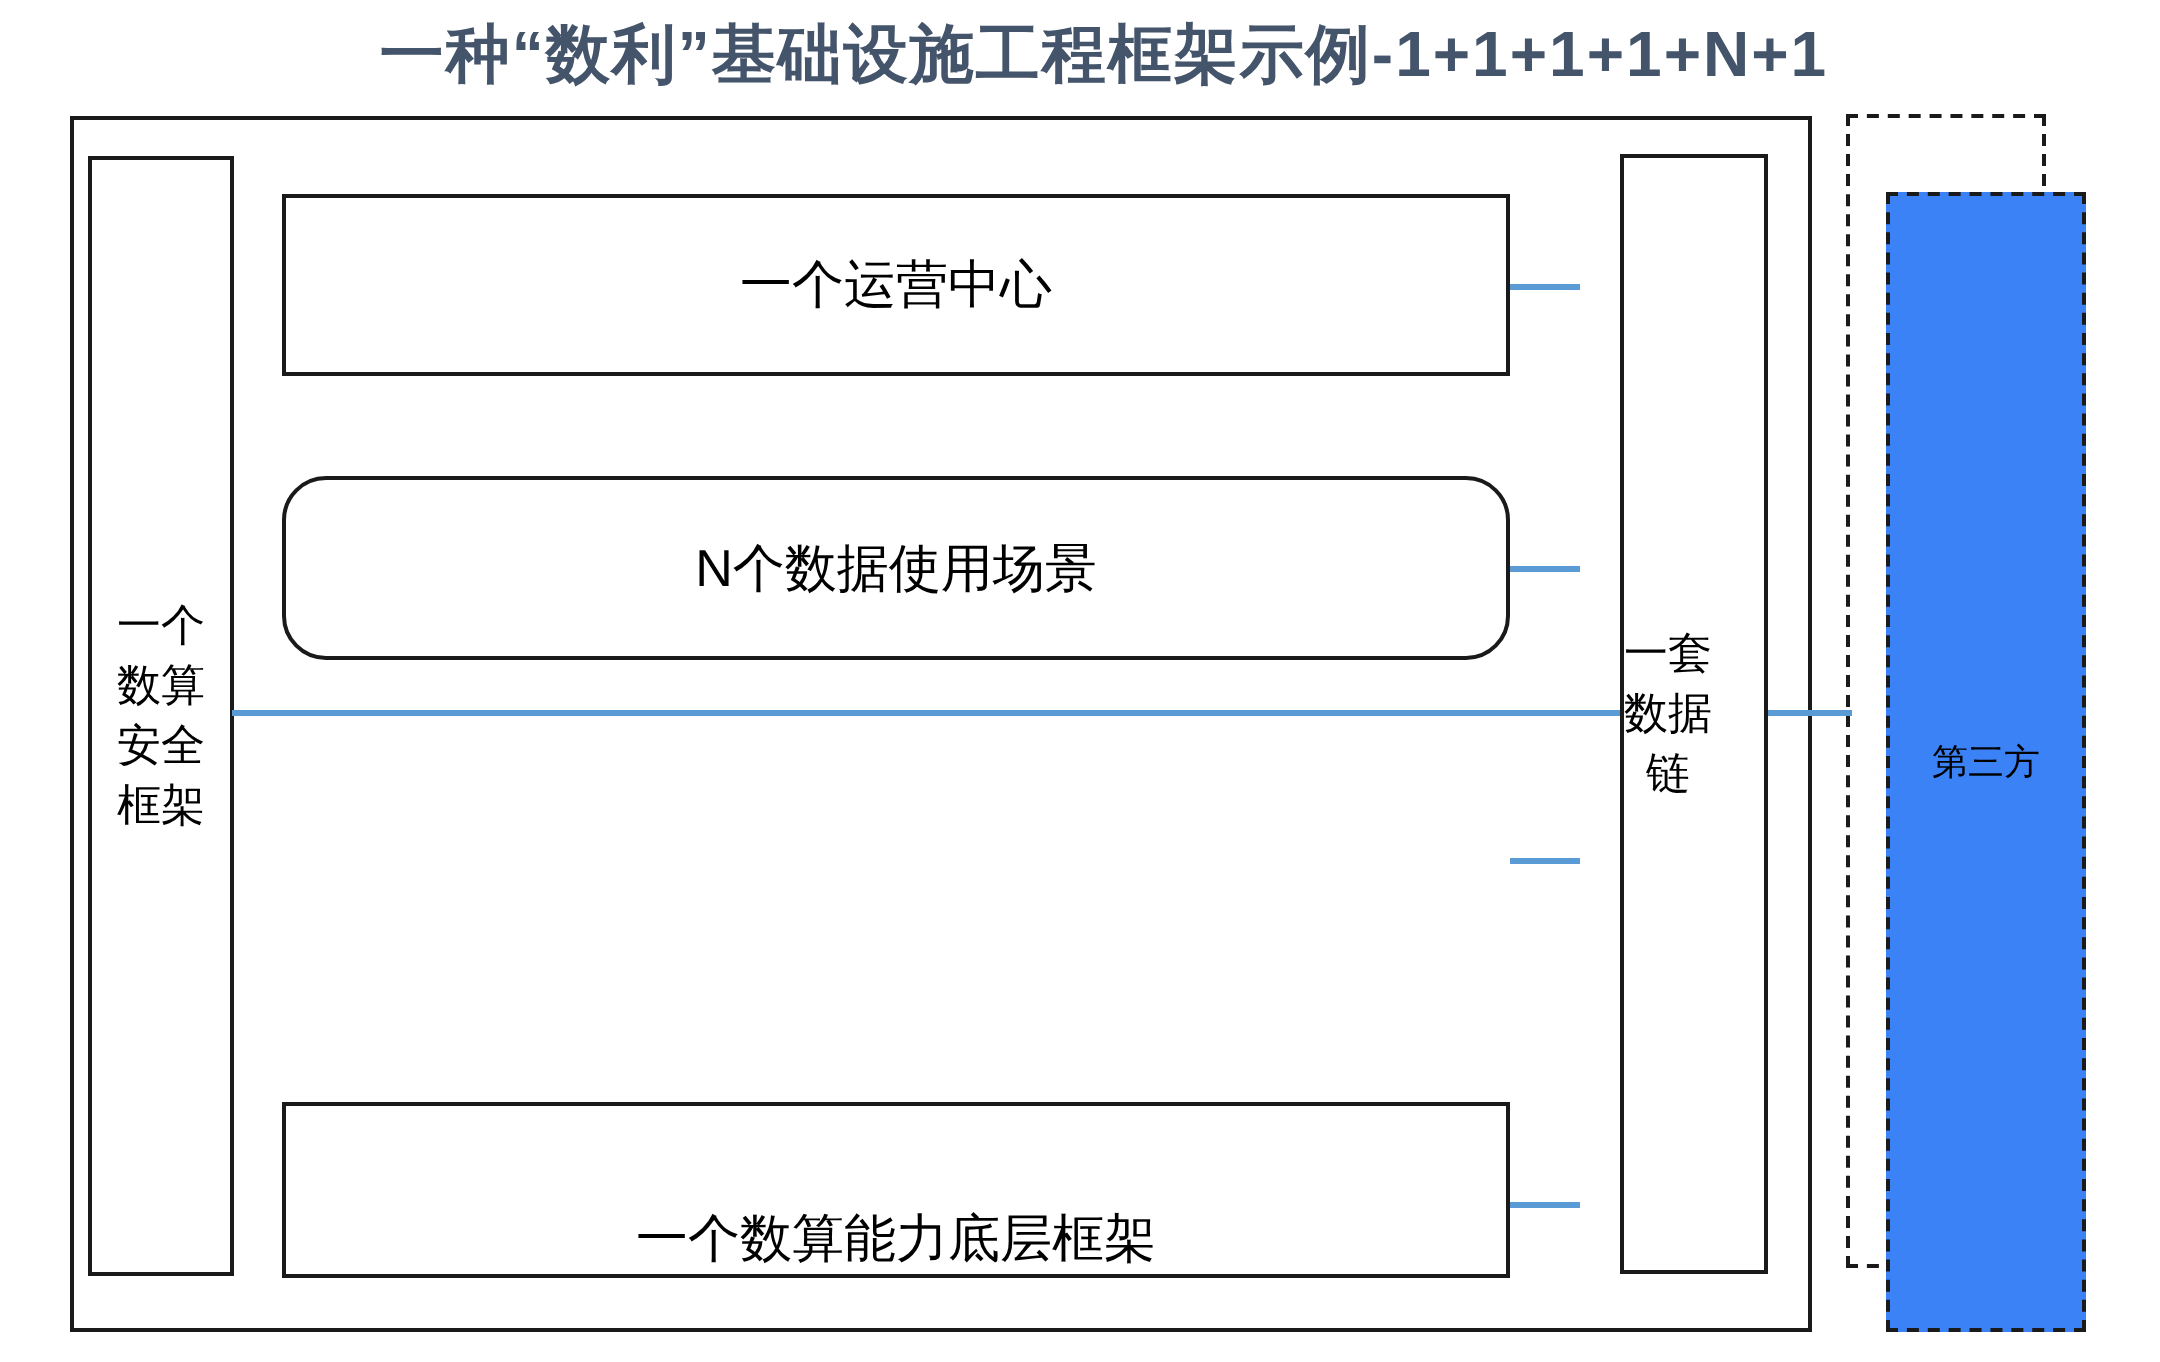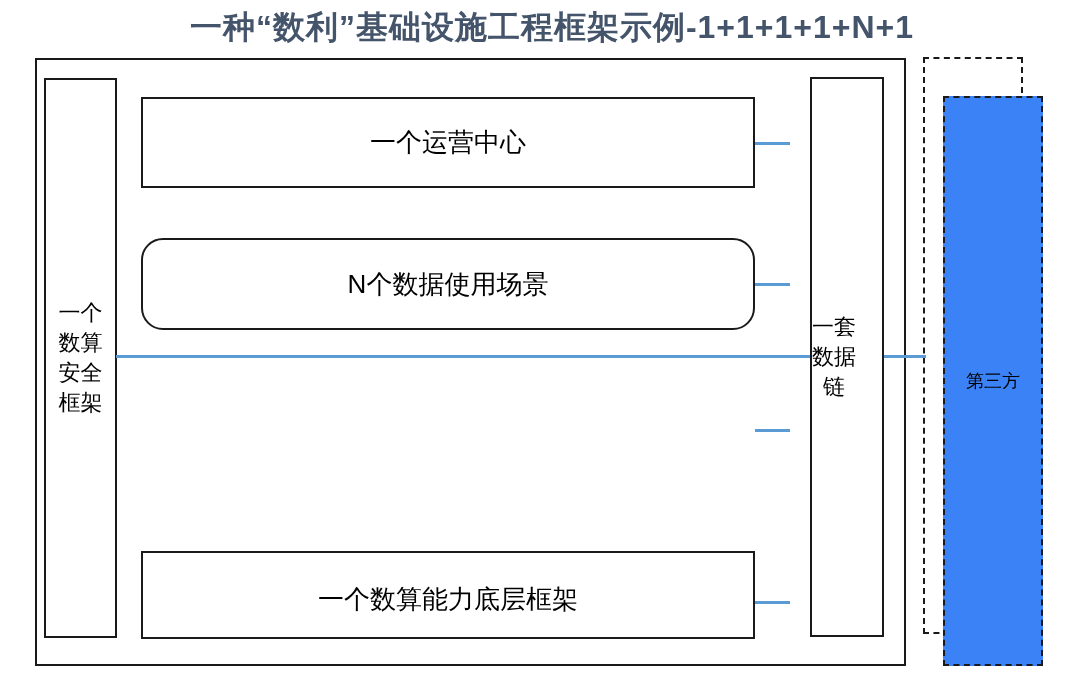--- a/index.html
+++ b/index.html
@@ -43,21 +43,21 @@
     text-align: center;
   }
   .layer {
     left: 141px; width: 614px;
     display: flex; align-items: center; justify-content: center;
     font-size: 26px; color: #000;
   }
   .layer-1 { top: 97px;  height: 91px; }
   .layer-2 { top: 238px; height: 92px; border-radius: 22px; }
   .layer-3 { top: 393px; height: 93px; }
-  .layer-4 { top: 551px; height: 88px; align-items: flex-end; padding-bottom: 20px; }
+  .layer-4 { top: 551px; height: 88px; align-items: flex-end; padding-bottom: 0; }
   .data-chain {
     left: 790px; top: 77px; width: 74px; height: 560px;
     display: flex; align-items: center; justify-content: flex-start;
     text-align: center;
     background: #ffffff;
     z-index: 2;
     margin-left: 20px;
   }
   .vtext {
     white-space: pre-line;

